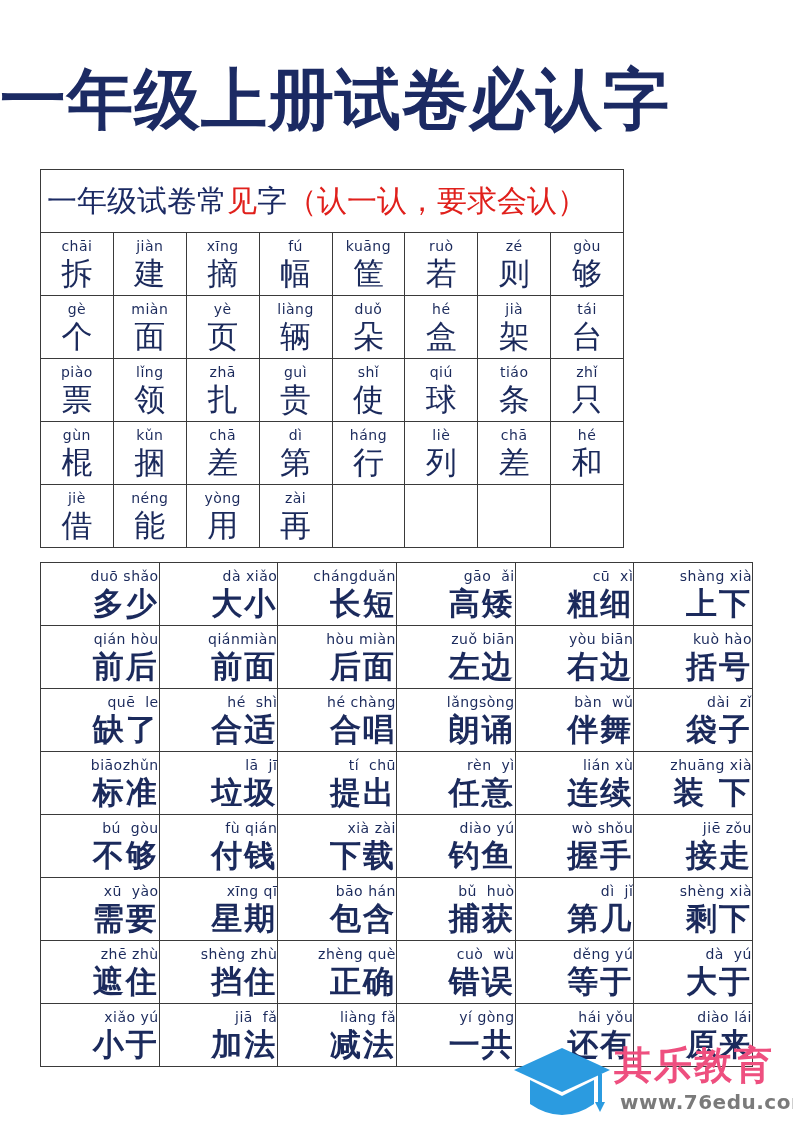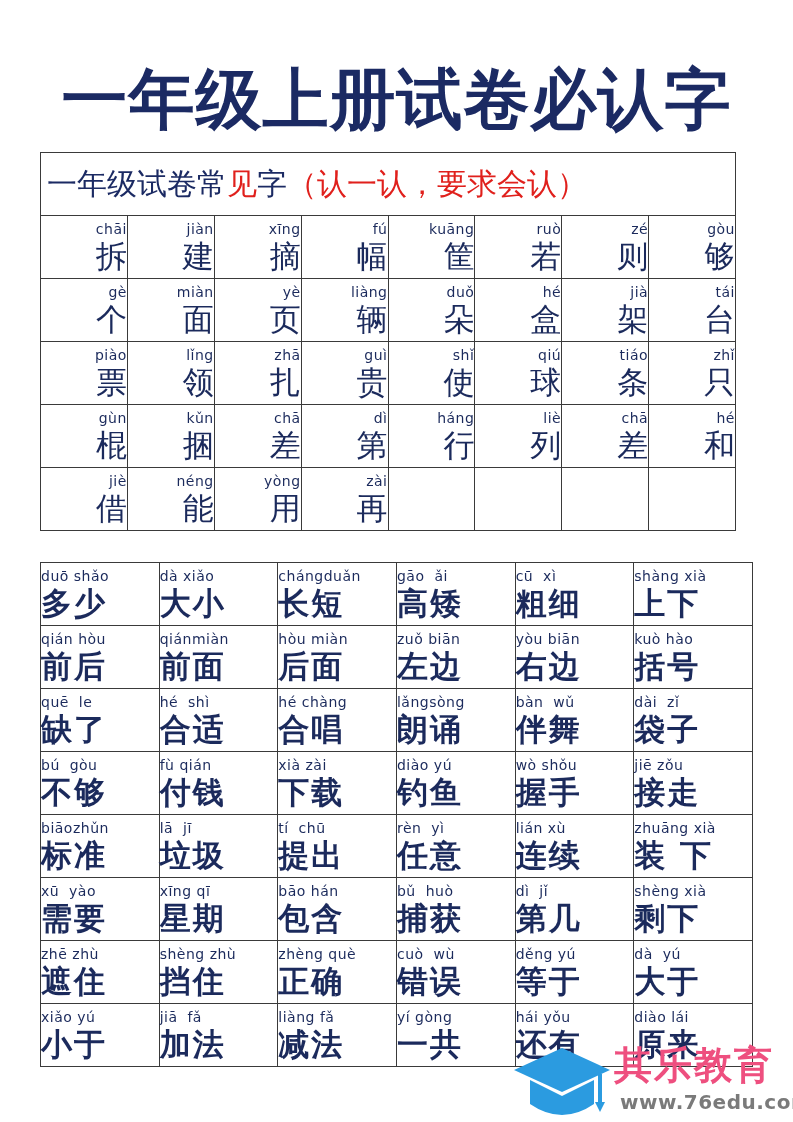--- a/index.html
+++ b/index.html
@@ -1,29 +1,29 @@
 <!DOCTYPE html>
 <html><head>
 <meta charset="utf-8">
 <style>
   html, body { margin: 0; padding: 0; background: #ffffff; }
   body { width: 793px; height: 1122px; position: relative; overflow: hidden;
          font-family: "DejaVu Sans", "Liberation Sans", sans-serif; color: #1b2a5c; }
-  .main-title { position: absolute; left: 0; top: 58px; width: 793px; text-align: center;
+  .main-title { position: absolute; left: 0; top: 58px; width: 793px; text-align: left;
                 font-size: 66px; font-weight: bold; color: #1b2a63; letter-spacing: 1px; line-height: 84px; }
-  .t1 { position: absolute; left: 40px; top: 152px; width: 696px; border-collapse: collapse; table-layout: fixed; }
+  .t1 { position: absolute; left: 40px; top: 169px; width: 584px; border-collapse: collapse; table-layout: fixed; }
   .t1 td, .t1 th { border: 1.4px solid #3a3a3a; padding: 0; }
   .t1 .hdr { height: 62px; text-align: left; font-weight: normal; padding-left: 6px; font-size: 30px; line-height: 62px; white-space: nowrap; }
   .hdr .navy { color: #1b2a63; }
   .hdr .red { color: #e0201c; }
-  .t1 td { height: 62px; text-align: right; vertical-align: top; }
+  .t1 td { height: 62px; text-align: center; vertical-align: top; }
   .py { display: block; font-size: 14px; line-height: 16px; margin-top: 5px; color: #1b2a5c; letter-spacing: 0.5px; white-space: pre; }
   .hz { display: block; font-size: 31px; line-height: 38px; color: #1b2a5c; }
   .t2 { position: absolute; left: 40px; top: 562px; width: 713px; border-collapse: collapse; table-layout: fixed; }
-  .t2 td { border: 1.4px solid #3a3a3a; height: 62px; text-align: left; vertical-align: top; padding: 0; }
+  .t2 td { border: 1.4px solid #3a3a3a; height: 62px; text-align: right; vertical-align: top; padding: 0; }
   .t2 .py { font-size: 14px; white-space: pre; }
   .t2 .hz { font-size: 31px; letter-spacing: 2px; font-weight: bold; }
   .logo { position: absolute; left: 508px; top: 1040px; width: 285px; height: 82px; }
   .logo-cap { position: absolute; left: 4px; top: 6px; }
   .logo-name { position: absolute; left: 106px; top: 2px; font-size: 38px; font-weight: bold; color: #ee4f7f; letter-spacing: 2px; line-height: 46px; white-space: nowrap; }
   .logo-url { position: absolute; left: 112px; top: 50px; font-size: 20px; font-weight: bold; color: #7a7a7a; letter-spacing: 0.5px; line-height: 24px; white-space: nowrap; }
 </style>
 </head>
 <body>
 
@@ -284,20 +284,46 @@
           <span class="py">bàn  wǔ</span>
           <span class="hz">伴舞</span>
         </td>
         <td>
           <span class="py">dài  zǐ</span>
           <span class="hz">袋子</span>
         </td>
       </tr>
       <tr>
         <td>
+          <span class="py">biāozhǔn</span>
+          <span class="hz">标准</span>
+        </td>
+        <td>
+          <span class="py">lā  jī</span>
+          <span class="hz">垃圾</span>
+        </td>
+        <td>
+          <span class="py">tí  chū</span>
+          <span class="hz">提出</span>
+        </td>
+        <td>
+          <span class="py">rèn  yì</span>
+          <span class="hz">任意</span>
+        </td>
+        <td>
+          <span class="py">lián xù</span>
+          <span class="hz">连续</span>
+        </td>
+        <td>
+          <span class="py">zhuāng xià</span>
+          <span class="hz">装 下</span>
+        </td>
+      </tr>
+      <tr>
+        <td>
           <span class="py">bú  gòu</span>
           <span class="hz">不够</span>
         </td>
         <td>
           <span class="py">fù qián</span>
           <span class="hz">付钱</span>
         </td>
         <td>
           <span class="py">xià zài</span>
           <span class="hz">下载</span>
@@ -306,46 +332,20 @@
           <span class="py">diào yú</span>
           <span class="hz">钓鱼</span>
         </td>
         <td>
           <span class="py">wò shǒu</span>
           <span class="hz">握手</span>
         </td>
         <td>
           <span class="py">jiē zǒu</span>
           <span class="hz">接走</span>
-        </td>
-      </tr>
-      <tr>
-        <td>
-          <span class="py">biāozhǔn</span>
-          <span class="hz">标准</span>
-        </td>
-        <td>
-          <span class="py">lā  jī</span>
-          <span class="hz">垃圾</span>
-        </td>
-        <td>
-          <span class="py">tí  chū</span>
-          <span class="hz">提出</span>
-        </td>
-        <td>
-          <span class="py">rèn  yì</span>
-          <span class="hz">任意</span>
-        </td>
-        <td>
-          <span class="py">lián xù</span>
-          <span class="hz">连续</span>
-        </td>
-        <td>
-          <span class="py">zhuāng xià</span>
-          <span class="hz">装 下</span>
         </td>
       </tr>
       <tr>
         <td>
           <span class="py">xū  yào</span>
           <span class="hz">需要</span>
         </td>
         <td>
           <span class="py">xīng qī</span>
           <span class="hz">星期</span>

